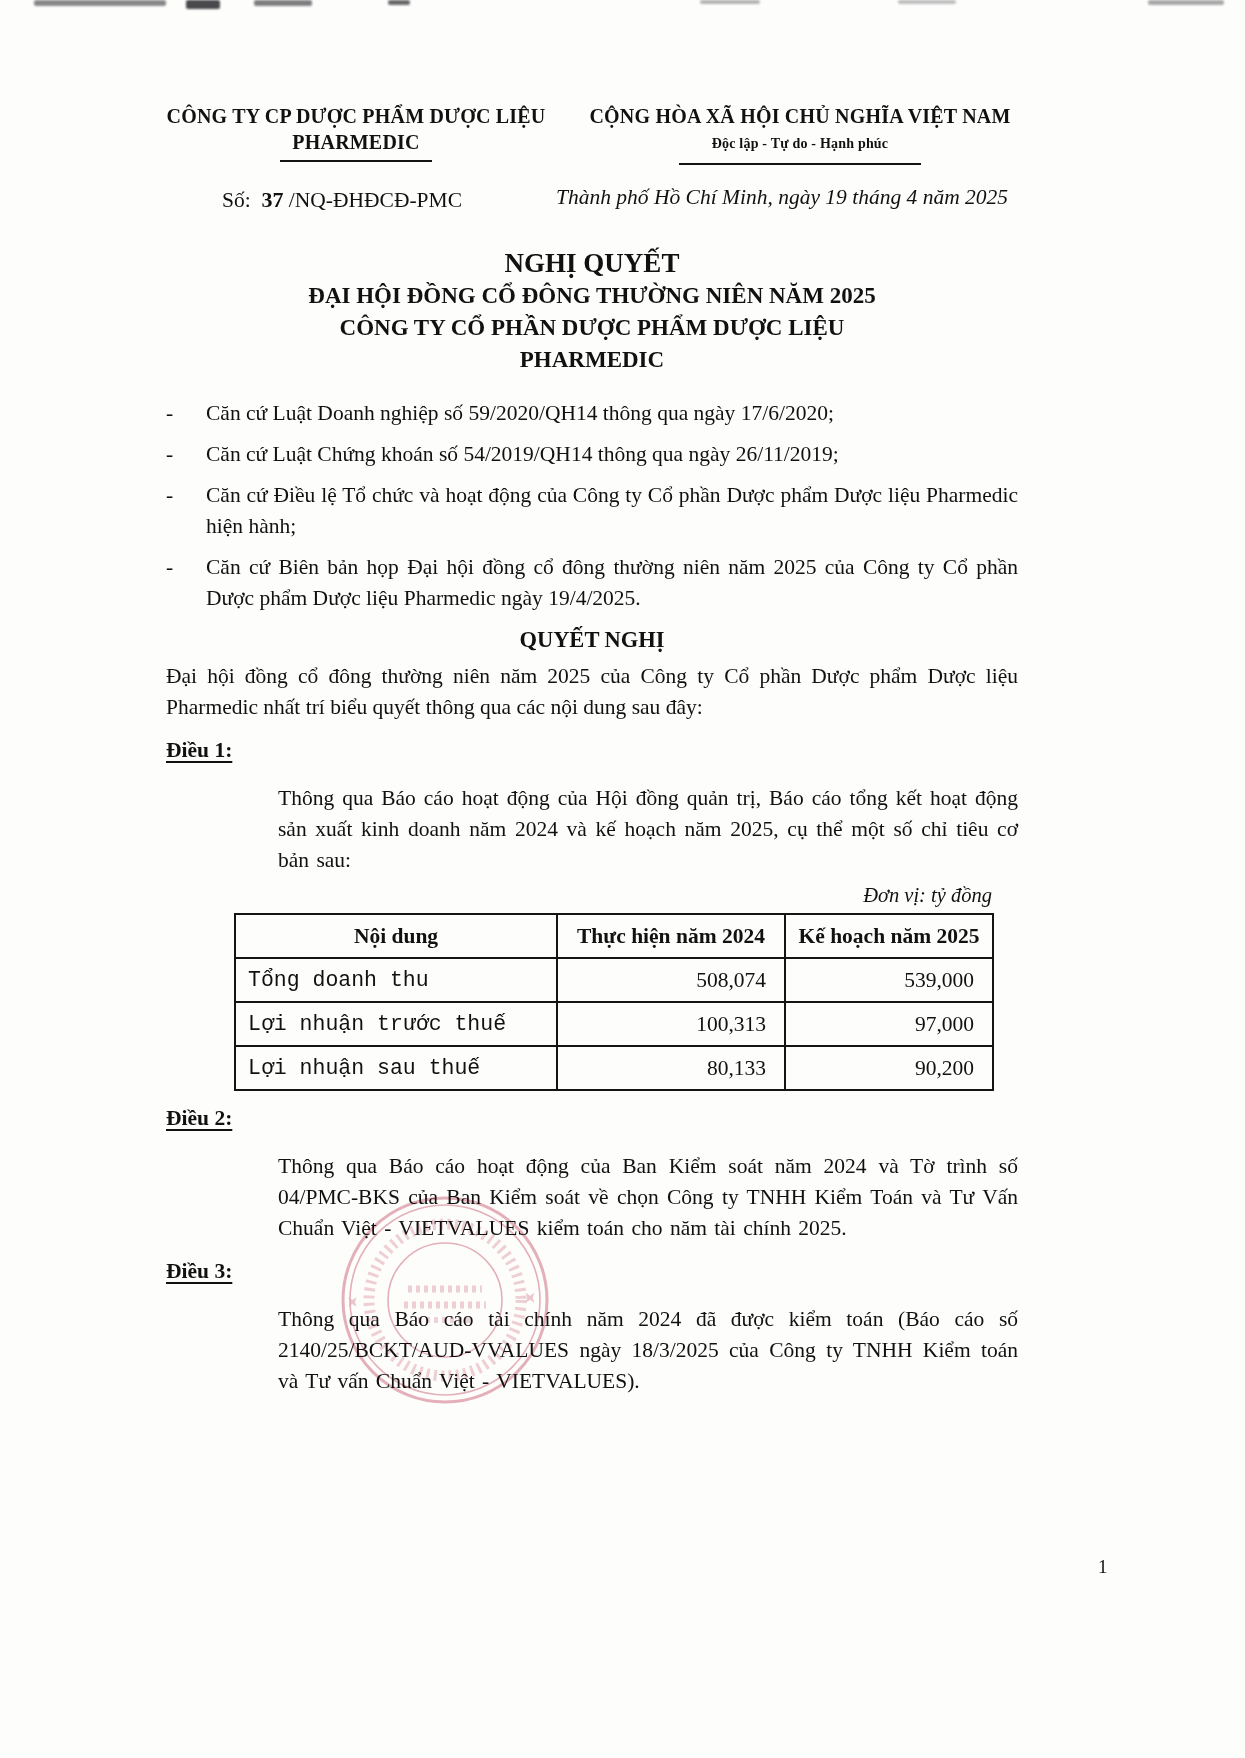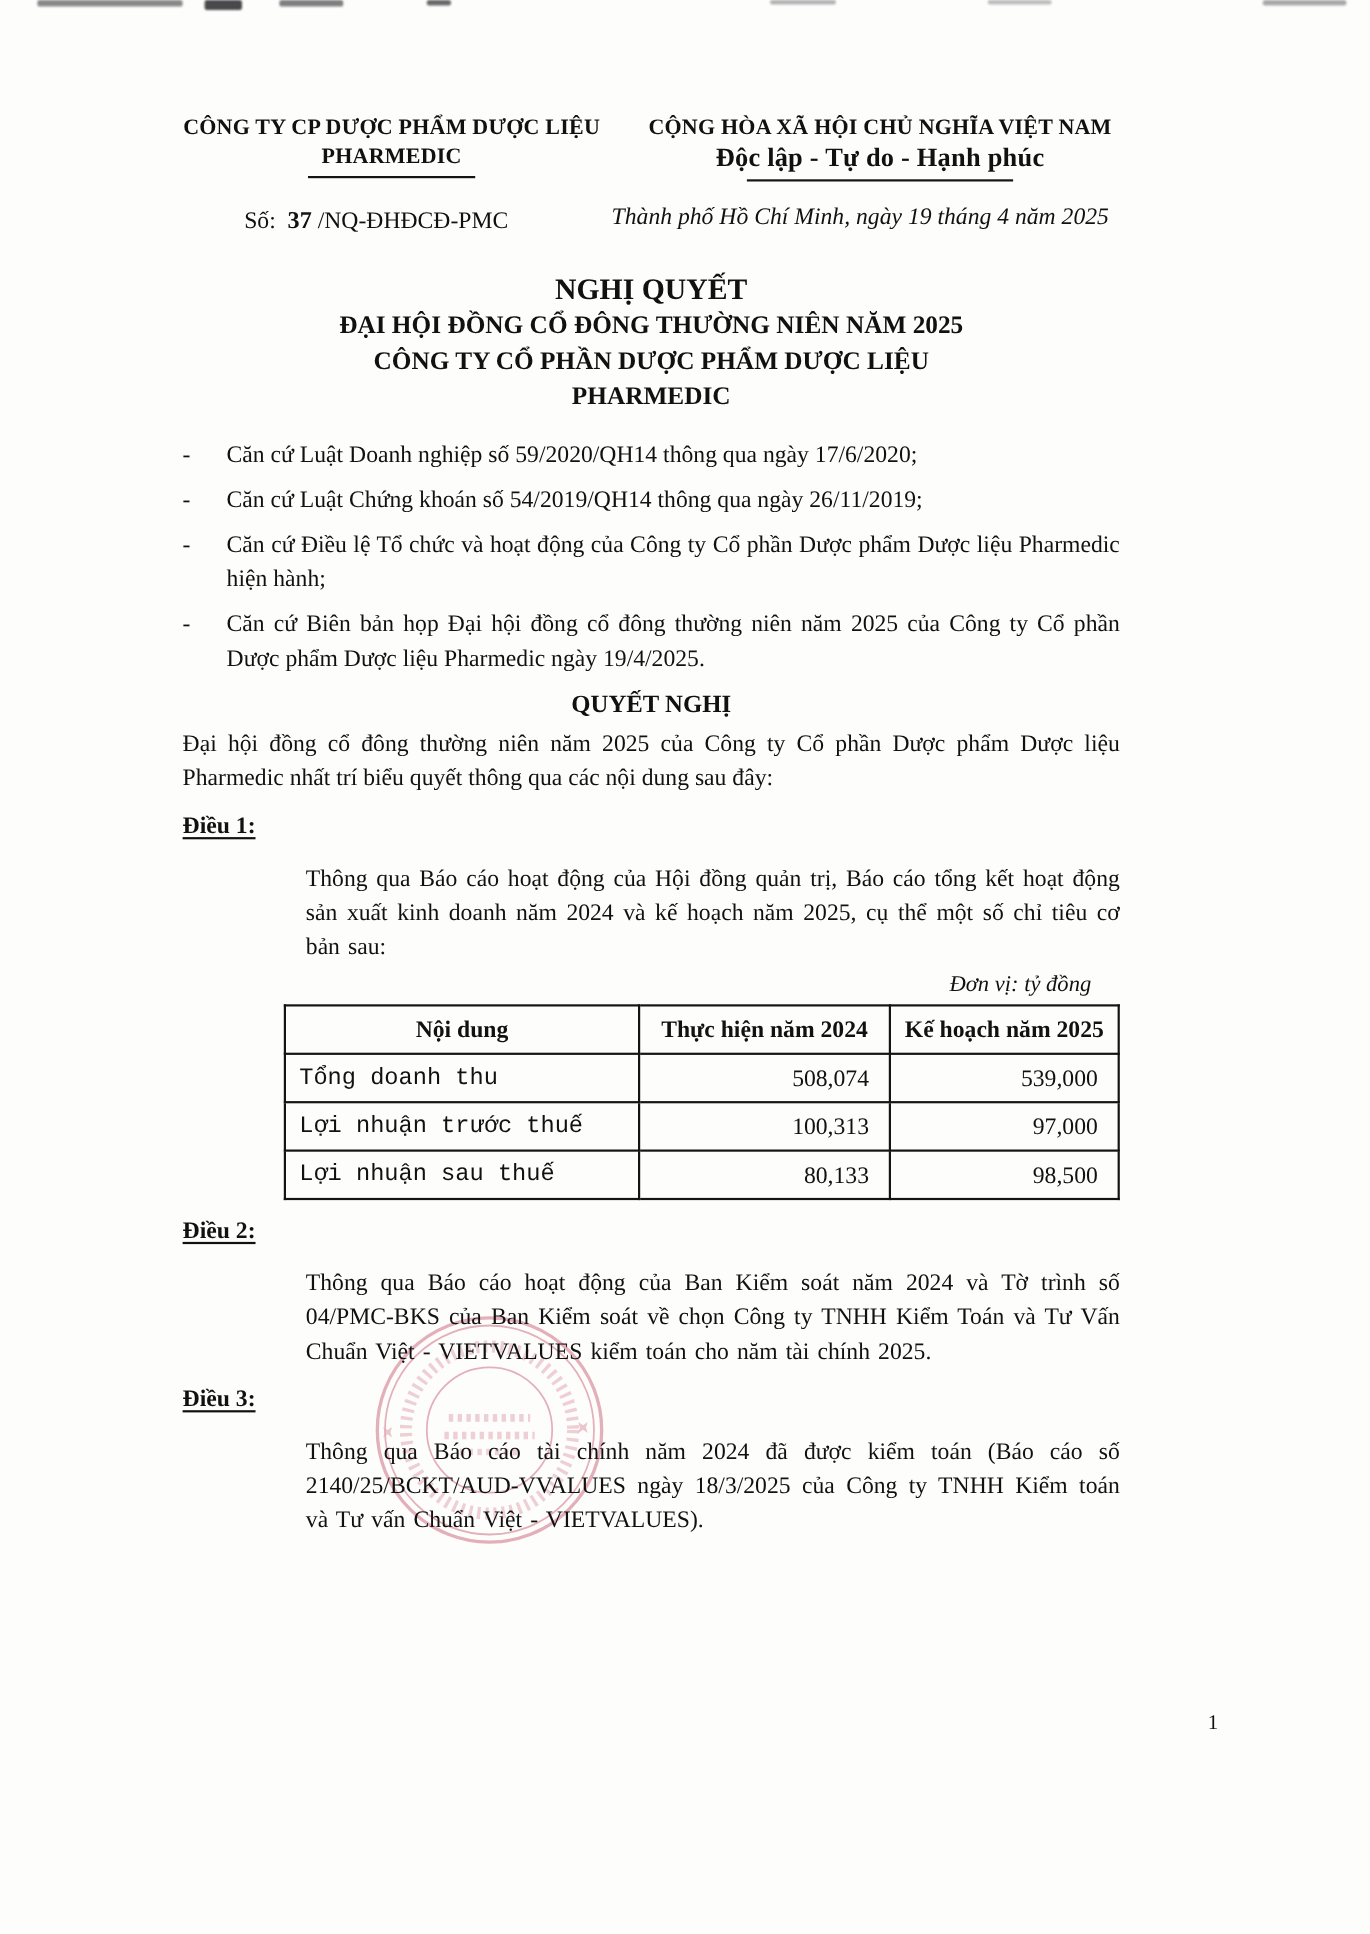--- a/index.html
+++ b/index.html
@@ -15,42 +15,42 @@
   
   .header-left{
     position:absolute;top:103px;left:148px;width:416px;
     text-align:center;font-weight:bold;font-size:20px;line-height:26px;letter-spacing:.2px;
   }
   .header-left .rule{width:152px;height:0;border-top:2.5px solid #141414;margin:5px auto 0;}
   .header-right{
     position:absolute;top:103px;left:576px;width:448px;
     text-align:center;font-weight:bold;font-size:20px;line-height:26px;letter-spacing:.2px;
   }
-  .header-right .motto{font-size:24px;margin-top:2px;}
+  .header-right .motto{font-size:14px;margin-top:2px;}
   .header-right .rule{width:242px;height:0;border-top:2.5px solid #141414;margin:6px auto 0;}
   .so-line{position:absolute;top:187px;left:222px;font-size:21.5px;}
   .so-line b{font-size:22px;}
   .date-line{position:absolute;top:185px;left:556px;width:462px;font-size:21.5px;font-style:italic;white-space:nowrap;}
   
   .title-block{position:absolute;top:246px;left:166px;width:852px;text-align:center;font-weight:bold;}
   .title-block .t1{font-size:27px;line-height:34px;}
   .title-block .t2{font-size:23px;line-height:32px;}
   
   .body-col{position:absolute;top:398px;left:166px;width:852px;font-size:21.5px;line-height:31px;z-index:2;}
   .preamble-item{display:flex;margin-bottom:10px;}
   .preamble-item .dash{flex:0 0 40px;}
   .preamble-item .ptext{flex:1;text-align:justify;}
   .resolution-heading{text-align:center;font-weight:bold;font-size:22.5px;line-height:31px;margin:0 0 6px 0;}
   .intro{text-align:justify;margin:0 0 8px 0;}
   .article{display:flex;margin-top:12px;}
   .article .alabel{flex:0 0 112px;font-weight:bold;text-decoration:underline;text-underline-offset:4px;}
   .article .atext{flex:1;text-align:justify;word-spacing:2px;margin-top:48px;}
   .unit-note{text-align:right;font-style:italic;font-size:20.5px;padding-right:26px;margin-top:4px;}
   
-  table.kpi{border-collapse:collapse;margin:2px 0 0 92px;width:758px;table-layout:fixed;}
+  table.kpi{border-collapse:collapse;margin:2px 0 0 68px;width:758px;table-layout:fixed;}
   table.kpi col.c1{width:322px;} table.kpi col.c2{width:228px;} table.kpi col.c3{width:208px;}
   table.kpi th,table.kpi td{border:2px solid #141414;font-size:21.5px;}
   table.kpi th{font-weight:bold;text-align:center;height:42px;padding:0 4px;}
   table.kpi td{height:42px;padding:0 18px 0 12px;}
   table.kpi td.lbl{text-align:left;font-family:Liberation Mono, monospace;}
   table.kpi td.num{text-align:right;}
   
   .stamp{position:absolute;top:1193px;left:338px;width:214px;height:214px;z-index:1;
          opacity:.42;filter:blur(.7px);}
   
@@ -163,21 +163,21 @@
           <td class="num">539,000</td>
         </tr>
         <tr>
           <td class="lbl">Lợi nhuận trước thuế</td>
           <td class="num">100,313</td>
           <td class="num">97,000</td>
         </tr>
         <tr>
           <td class="lbl">Lợi nhuận sau thuế</td>
           <td class="num">80,133</td>
-          <td class="num">98,500</td>
+          <td class="num">90,200</td>
         </tr>
       </tbody>
     </table>
 
     <div class="article">
       <span class="alabel">Điều 2:</span>
       <span class="atext">Thông qua Báo cáo hoạt động của Ban Kiểm soát năm 2024 và Tờ trình số 04/PMC-BKS của Ban Kiểm soát về chọn Công ty TNHH Kiểm Toán và Tư Vấn Chuẩn Việt - VIETVALUES kiểm toán cho năm tài chính 2025.</span>
     </div>
 
     <div class="article">

